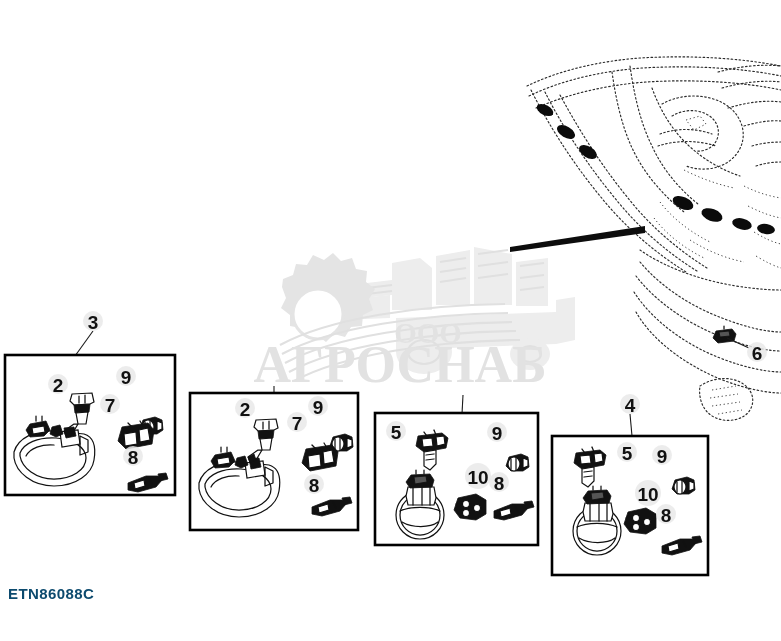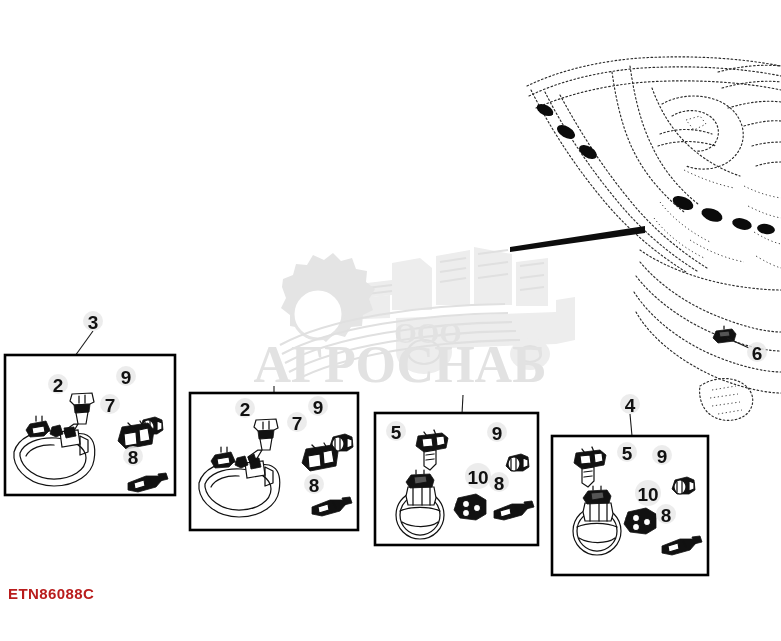--- a/index.html
+++ b/index.html
@@ -26,21 +26,21 @@
     height: 641px;
   }
   .part-code {
     position: absolute;
     left: 8px;
     top: 585px;
     font-family: "Liberation Sans", sans-serif;
     font-size: 15px;
     font-weight: bold;
     letter-spacing: 0.4px;
-    color: #b91c1c;
+    color: #0c4a6e;
     white-space: nowrap;
   }
   text {
     font-family: "Liberation Sans", sans-serif;
   }
   .callout-num {
     font-size: 19px;
     font-weight: bold;
     fill: #111111;
     text-anchor: middle;

